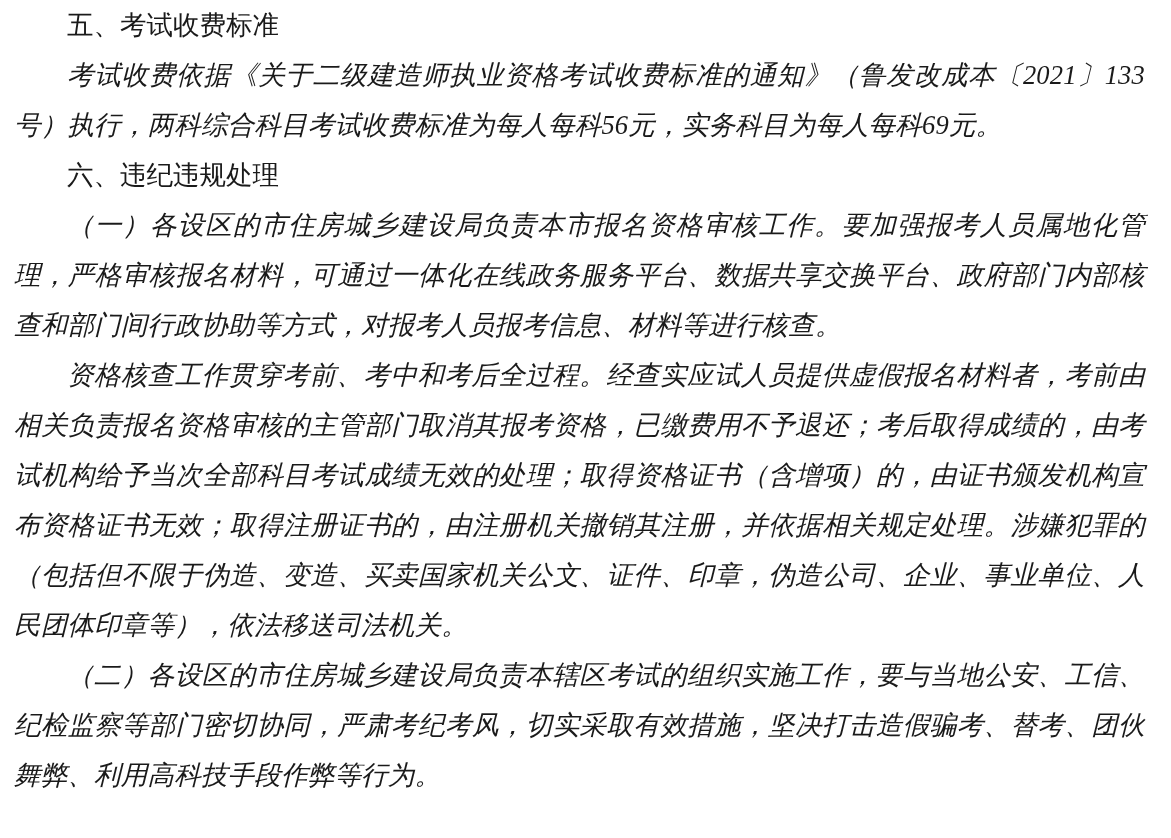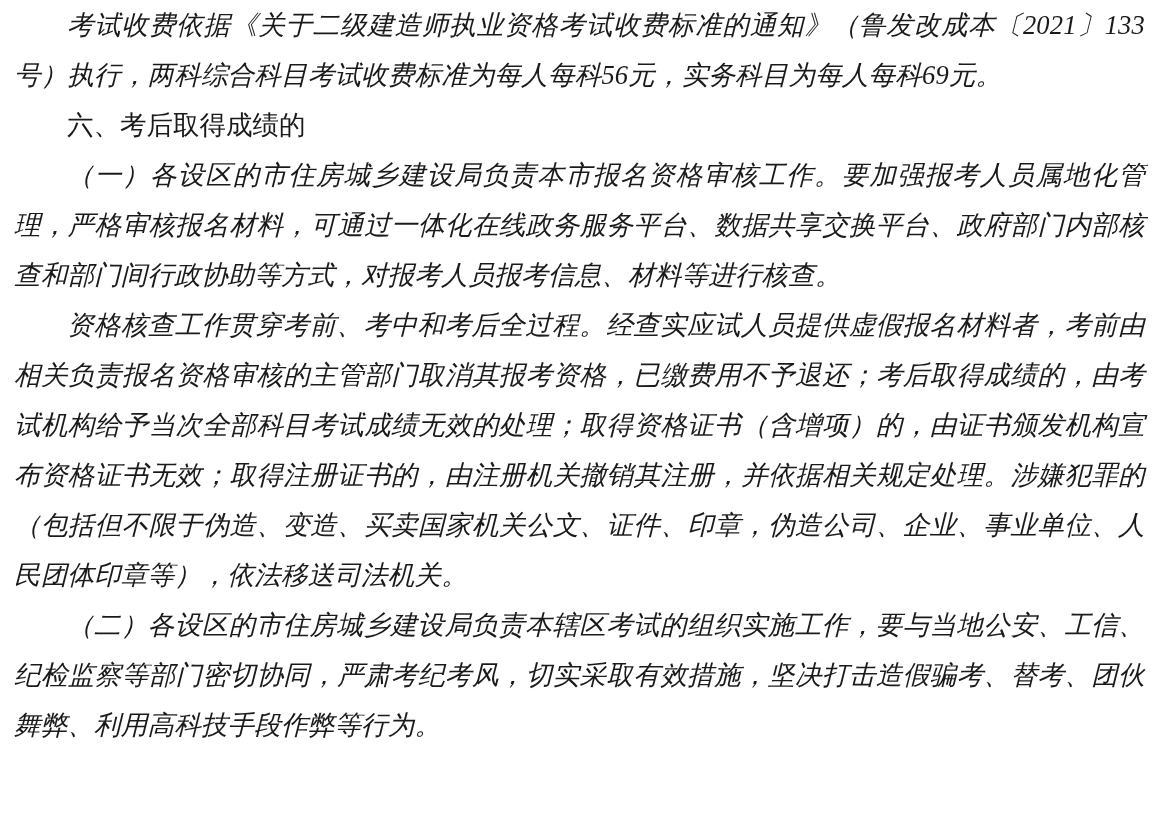--- a/index.html
+++ b/index.html
@@ -39,24 +39,25 @@
   .indent {
     text-indent: 2em;
     font-style: italic;
   }
 </style>
 </head>
 <body>
 
 <div class="page">
 
+  <p class="heading">五、考试收费标准</p>
 
   <p class="para indent">考试收费依据《关于二级建造师执业资格考试收费标准的通知》（鲁发改成本〔2021〕133号）执行，两科综合科目考试收费标准为每人每科56元，实务科目为每人每科69元。</p>
 
-  <p class="heading">六、考后取得成绩的</p>
+  <p class="heading">六、违纪违规处理</p>
 
   <p class="para indent">（一）各设区的市住房城乡建设局负责本市报名资格审核工作。要加强报考人员属地化管理，严格审核报名材料，可通过一体化在线政务服务平台、数据共享交换平台、政府部门内部核查和部门间行政协助等方式，对报考人员报考信息、材料等进行核查。</p>
 
   <p class="para indent">资格核查工作贯穿考前、考中和考后全过程。经查实应试人员提供虚假报名材料者，考前由相关负责报名资格审核的主管部门取消其报考资格，已缴费用不予退还；考后取得成绩的，由考试机构给予当次全部科目考试成绩无效的处理；取得资格证书（含增项）的，由证书颁发机构宣布资格证书无效；取得注册证书的，由注册机关撤销其注册，并依据相关规定处理。涉嫌犯罪的（包括但不限于伪造、变造、买卖国家机关公文、证件、印章，伪造公司、企业、事业单位、人民团体印章等），依法移送司法机关。</p>
 
   <p class="para indent">（二）各设区的市住房城乡建设局负责本辖区考试的组织实施工作，要与当地公安、工信、纪检监察等部门密切协同，严肃考纪考风，切实采取有效措施，坚决打击造假骗考、替考、团伙舞弊、利用高科技手段作弊等行为。</p>
 
 </div>
 
 </body></html>

